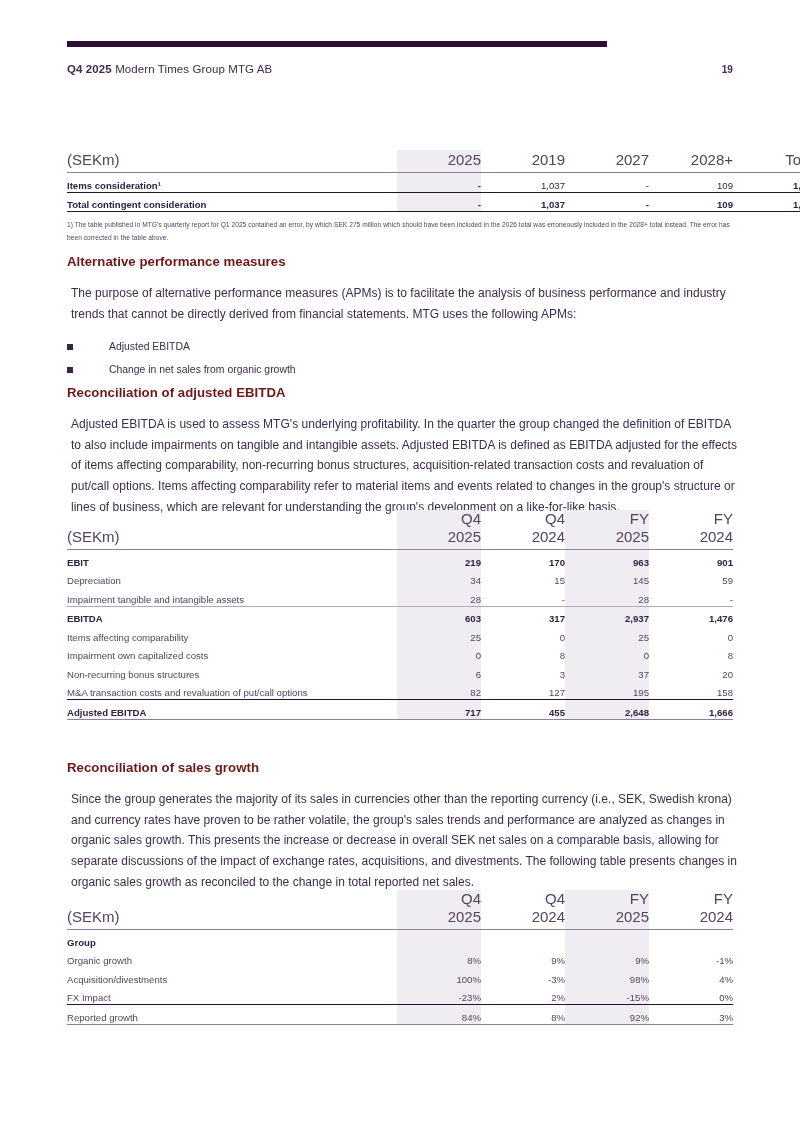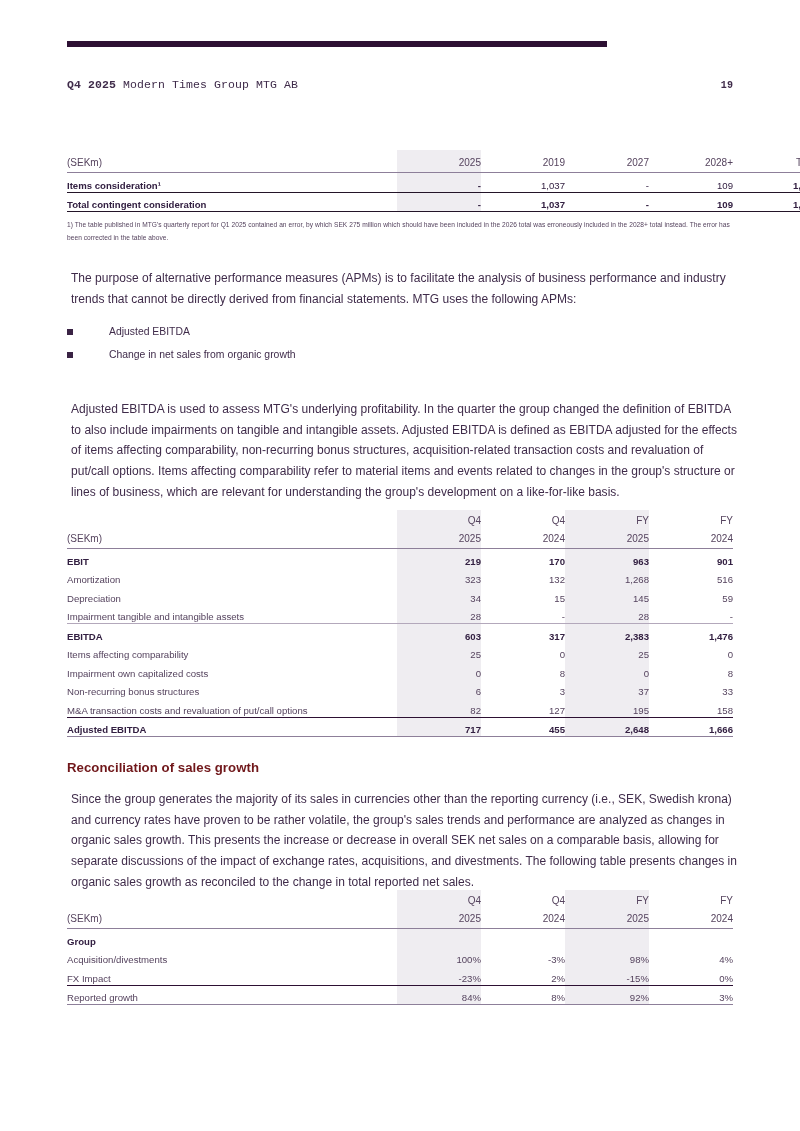--- a/index.html
+++ b/index.html
@@ -26,28 +26,27 @@
   }
 
   
   .top-rule {
     margin-top: 41px;
     height: 6px;
     background: #2d1033;
     width: 540px;
   }
   .header-line {
-    margin-top: 31px;
+    margin-top: 16px;
     display: flex;
     align-items: baseline;
     justify-content: space-between;
     font-size: 11.5px;
     letter-spacing: .1px;
     color: #3f2b4a;
-    font-family: Liberation Mono, monospace;
   }
   .header-title strong {
     font-weight: bold;
   }
   .header-title span {
     font-weight: normal;
   }
   .page-num {
     font-weight: bold;
     font-size: 10px;
@@ -75,21 +74,21 @@
   }
   td.num, th.num {
     text-align: right;
     padding-right: 9px;
   }
   .shade { background: #efedf1; margin-top: 40px; }
 
   tr.hdr td, tr.hdr th {
     height: 16px;
     color: #55435e;
-    font-size: 10px;
+    font-size: 15px;
   }
   tr.hdr-sub td { height: 18px; padding-bottom: 4px; }
   tr.body-row td { height: 17.5px; padding-bottom: 1px; }
   tr.bold td { font-weight: bold; color: #332042; }
   tr.topline td { border-top: 1.6px solid #8d7f99; }
   tr.thinline td { border-top: 1px solid #b3a8bb; }
   tr.darkline td { border-top: 1.6px solid #2d1033; }
   tr.blackline td { border-top: 1.4px solid #231428; }
 
   .footnote {
@@ -192,34 +191,36 @@
         </tr>
         <tr>
           <td colspan="6" style="border-top:1.4px solid #231428;height:0"></td>
         </tr>
       </tbody>
     </table>
     <div class="footnote">1) The table published in MTG's quarterly report for Q1 2025 contained an error, by which SEK 275 million which should have been included in the 2026 total was erroneously included in the 2028+ total instead. The error has been corrected in the table above.</div>
   </div>
 
   <div class="blk" style="top:254px;">
+    <h2 class="sec">Alternative performance measures</h2>
     <p class="body" style="margin-top:14px;">The purpose of alternative performance measures (APMs) is to facilitate the analysis of business performance and industry trends that cannot be directly derived from financial statements. MTG uses the following APMs:</p>
     <ul class="bullets" style="margin-top:14px;">
       <li>
         <span class="sq"></span>
         <span>Adjusted EBITDA</span>
       </li>
       <li style="margin-top:5px;">
         <span class="sq"></span>
         <span>Change in net sales from organic growth</span>
       </li>
     </ul>
   </div>
 
   <div class="blk" style="top:385px;">
+    <h2 class="sec">Reconciliation of adjusted EBITDA</h2>
     <p class="body" style="margin-top:14px;">Adjusted EBITDA is used to assess MTG's underlying profitability. In the quarter the group changed the definition of EBITDA to also include impairments on tangible and intangible assets. Adjusted EBITDA is defined as EBITDA adjusted for the effects of items affecting comparability, non-recurring bonus structures, acquisition-related transaction costs and revaluation of put/call options. Items affecting comparability refer to material items and events related to changes in the group's structure or lines of business, which are relevant for understanding the group's development on a like-for-like basis.</p>
   </div>
 
   <div class="blk" style="top:510px;">
     <table class="fin">
       <colgroup>
         <col class="label" style="width:330px">
           <col style="width:84px">
           <col style="width:84px">
           <col style="width:84px">
@@ -242,46 +243,39 @@
         </tr>
 
         <tr class="body-row bold topline">
           <td class="lbl">EBIT</td>
           <td class="num shade">219</td>
           <td class="num">170</td>
           <td class="num shade">963</td>
           <td class="num">901</td>
         </tr>
         <tr class="body-row">
-          <td class="lbl">Amortization</td>
-          <td class="num shade">323</td>
-          <td class="num">132</td>
-          <td class="num shade">1,268</td>
-          <td class="num">516</td>
-        </tr>
-        <tr class="body-row">
           <td class="lbl">Depreciation</td>
           <td class="num shade">34</td>
           <td class="num">15</td>
           <td class="num shade">145</td>
           <td class="num">59</td>
         </tr>
         <tr class="body-row">
           <td class="lbl">Impairment tangible and intangible assets</td>
           <td class="num shade">28</td>
           <td class="num">-</td>
           <td class="num shade">28</td>
           <td class="num">-</td>
         </tr>
 
         <tr class="body-row bold thinline">
           <td class="lbl">EBITDA</td>
           <td class="num shade">603</td>
           <td class="num">317</td>
-          <td class="num shade">2,383</td>
+          <td class="num shade">2,937</td>
           <td class="num">1,476</td>
         </tr>
         <tr class="body-row">
           <td class="lbl">Items affecting comparability</td>
           <td class="num shade">25</td>
           <td class="num">0</td>
           <td class="num shade">25</td>
           <td class="num">0</td>
         </tr>
         <tr class="body-row">
@@ -289,21 +283,21 @@
           <td class="num shade">0</td>
           <td class="num">8</td>
           <td class="num shade">0</td>
           <td class="num">8</td>
         </tr>
         <tr class="body-row">
           <td class="lbl">Non-recurring bonus structures</td>
           <td class="num shade">6</td>
           <td class="num">3</td>
           <td class="num shade">37</td>
-          <td class="num">33</td>
+          <td class="num">20</td>
         </tr>
         <tr class="body-row">
           <td class="lbl">M&amp;A transaction costs and revaluation of put/call options</td>
           <td class="num shade">82</td>
           <td class="num">127</td>
           <td class="num shade">195</td>
           <td class="num">158</td>
         </tr>
 
         <tr class="body-row bold darkline">
@@ -351,20 +345,27 @@
         </tr>
 
         <tr class="body-row bold topline">
           <td class="lbl">Group</td>
           <td class="num shade"></td>
           <td class="num"></td>
           <td class="num shade"></td>
           <td class="num"></td>
         </tr>
         <tr class="body-row">
+          <td class="lbl">Organic growth</td>
+          <td class="num shade">8%</td>
+          <td class="num">9%</td>
+          <td class="num shade">9%</td>
+          <td class="num">-1%</td>
+        </tr>
+        <tr class="body-row">
           <td class="lbl">Acquisition/divestments</td>
           <td class="num shade">100%</td>
           <td class="num">-3%</td>
           <td class="num shade">98%</td>
           <td class="num">4%</td>
         </tr>
         <tr class="body-row">
           <td class="lbl">FX Impact</td>
           <td class="num shade">-23%</td>
           <td class="num">2%</td>

